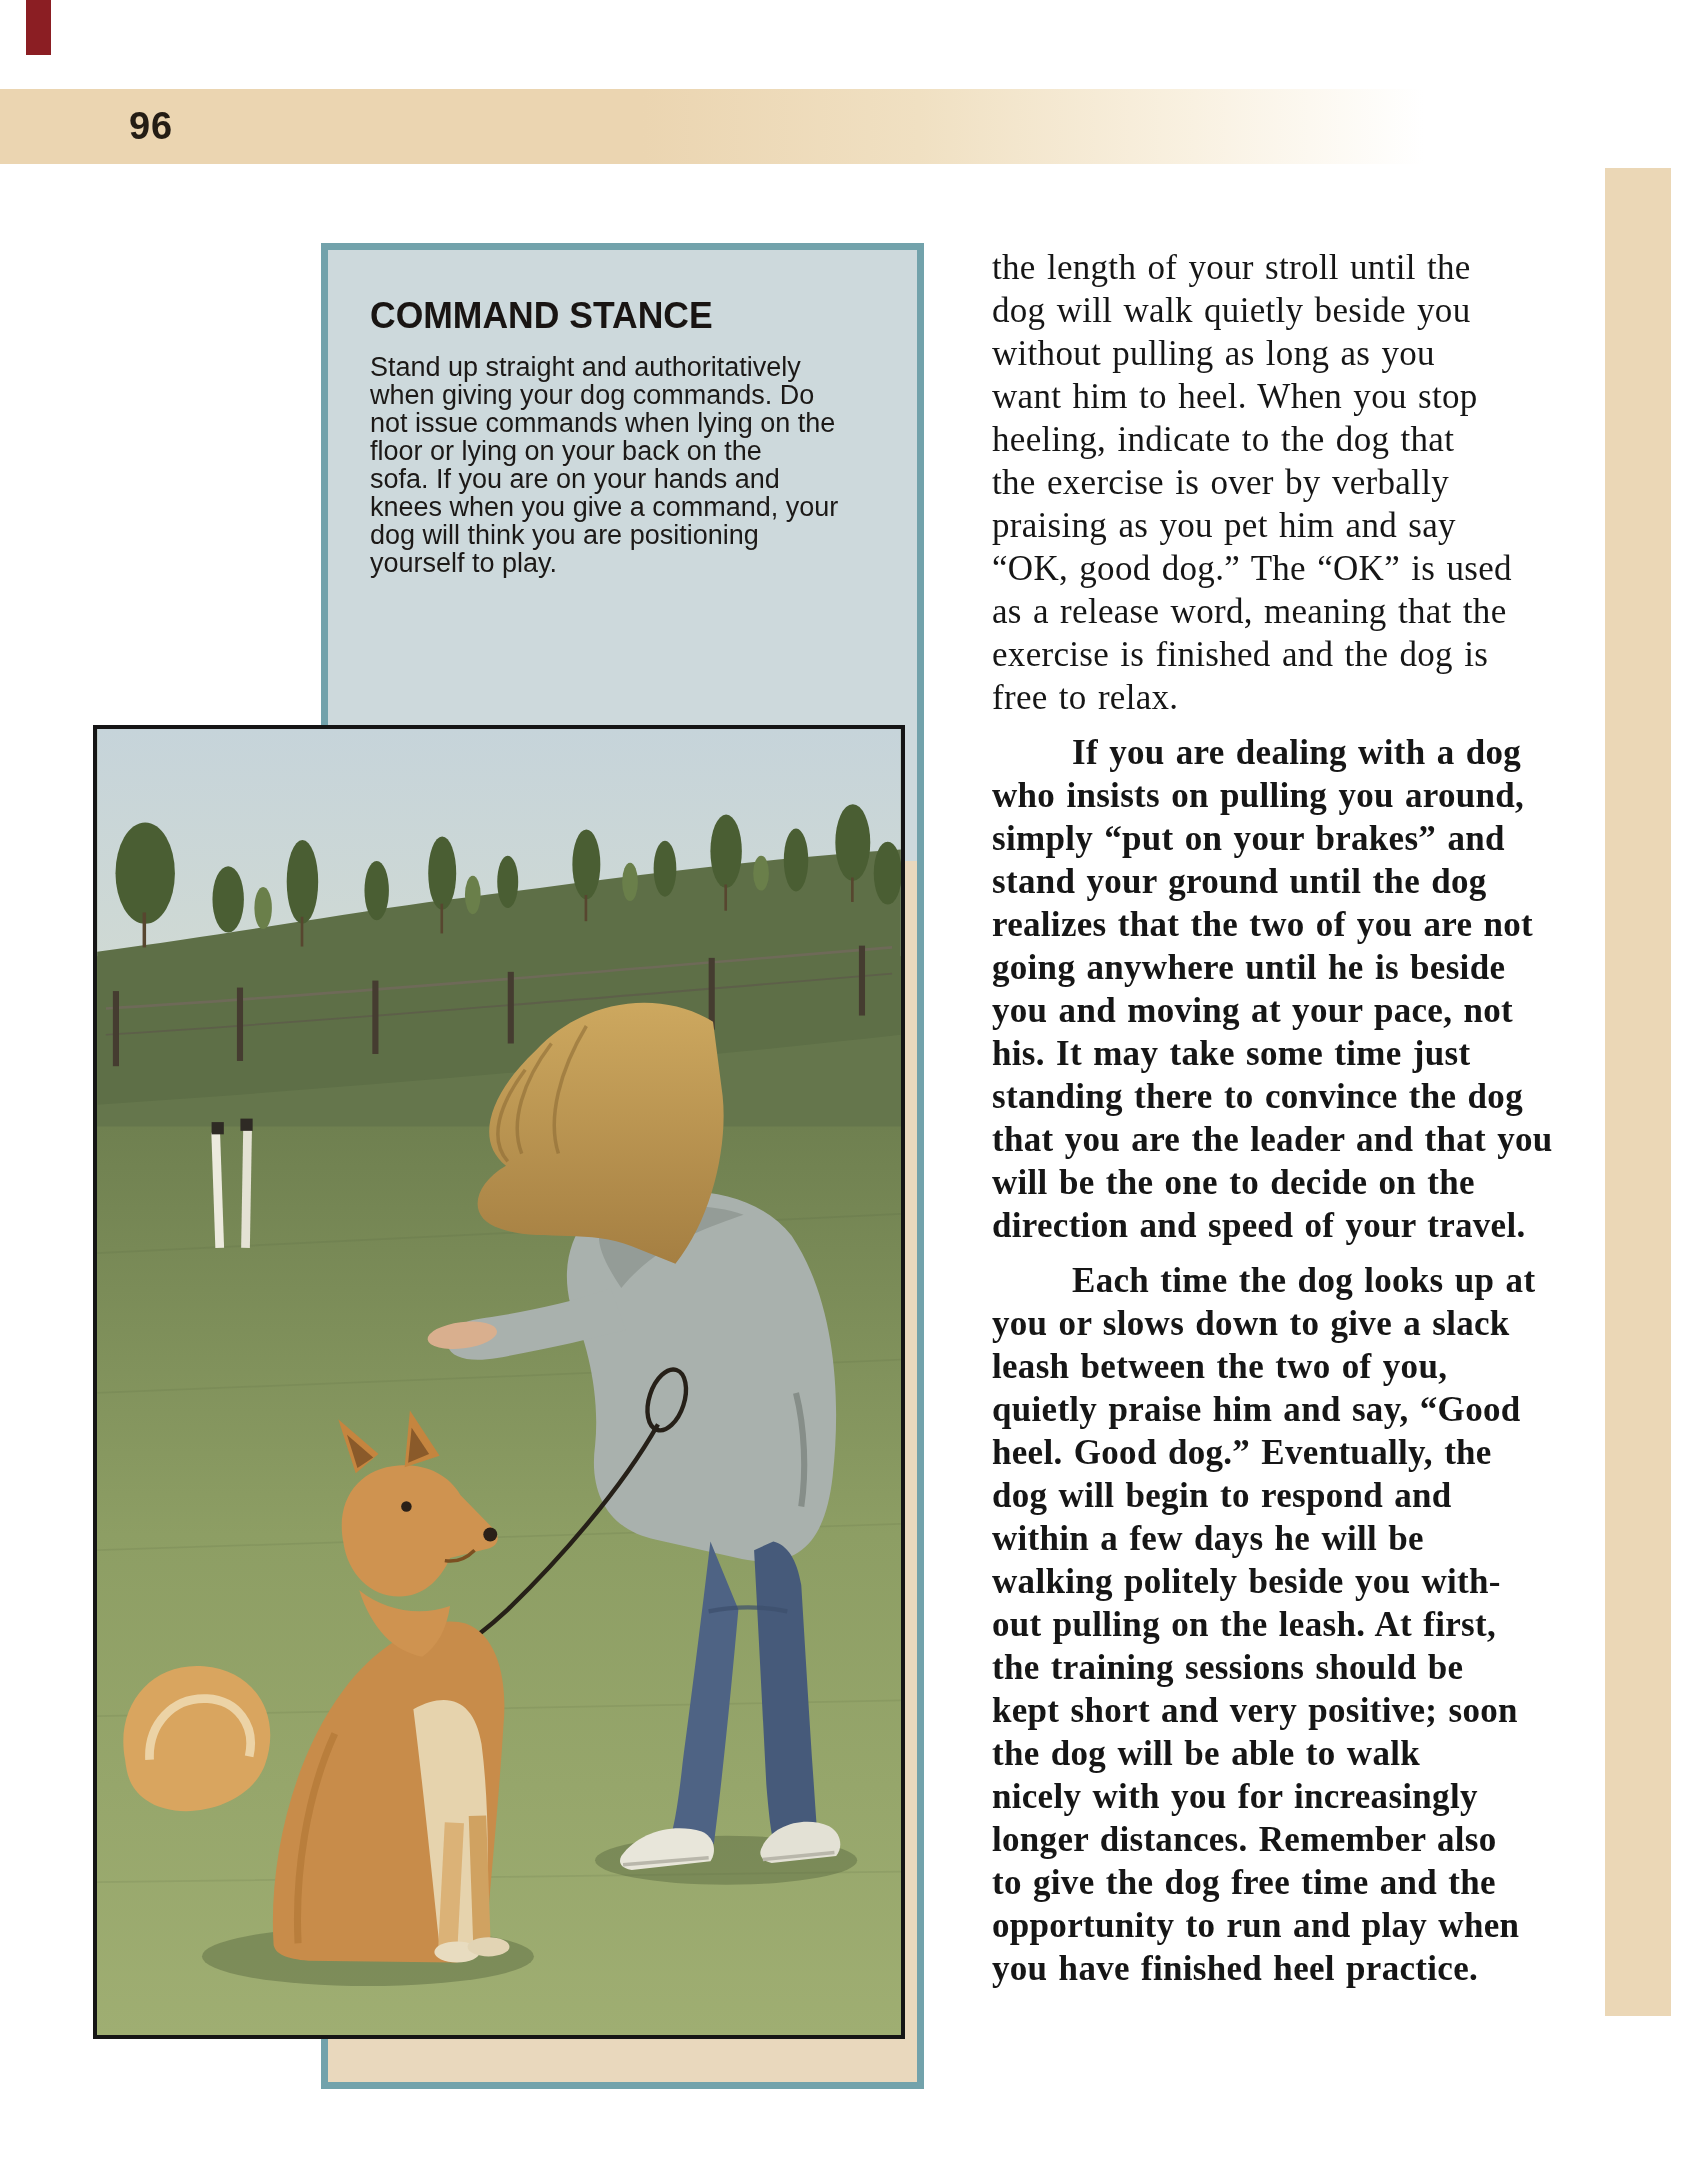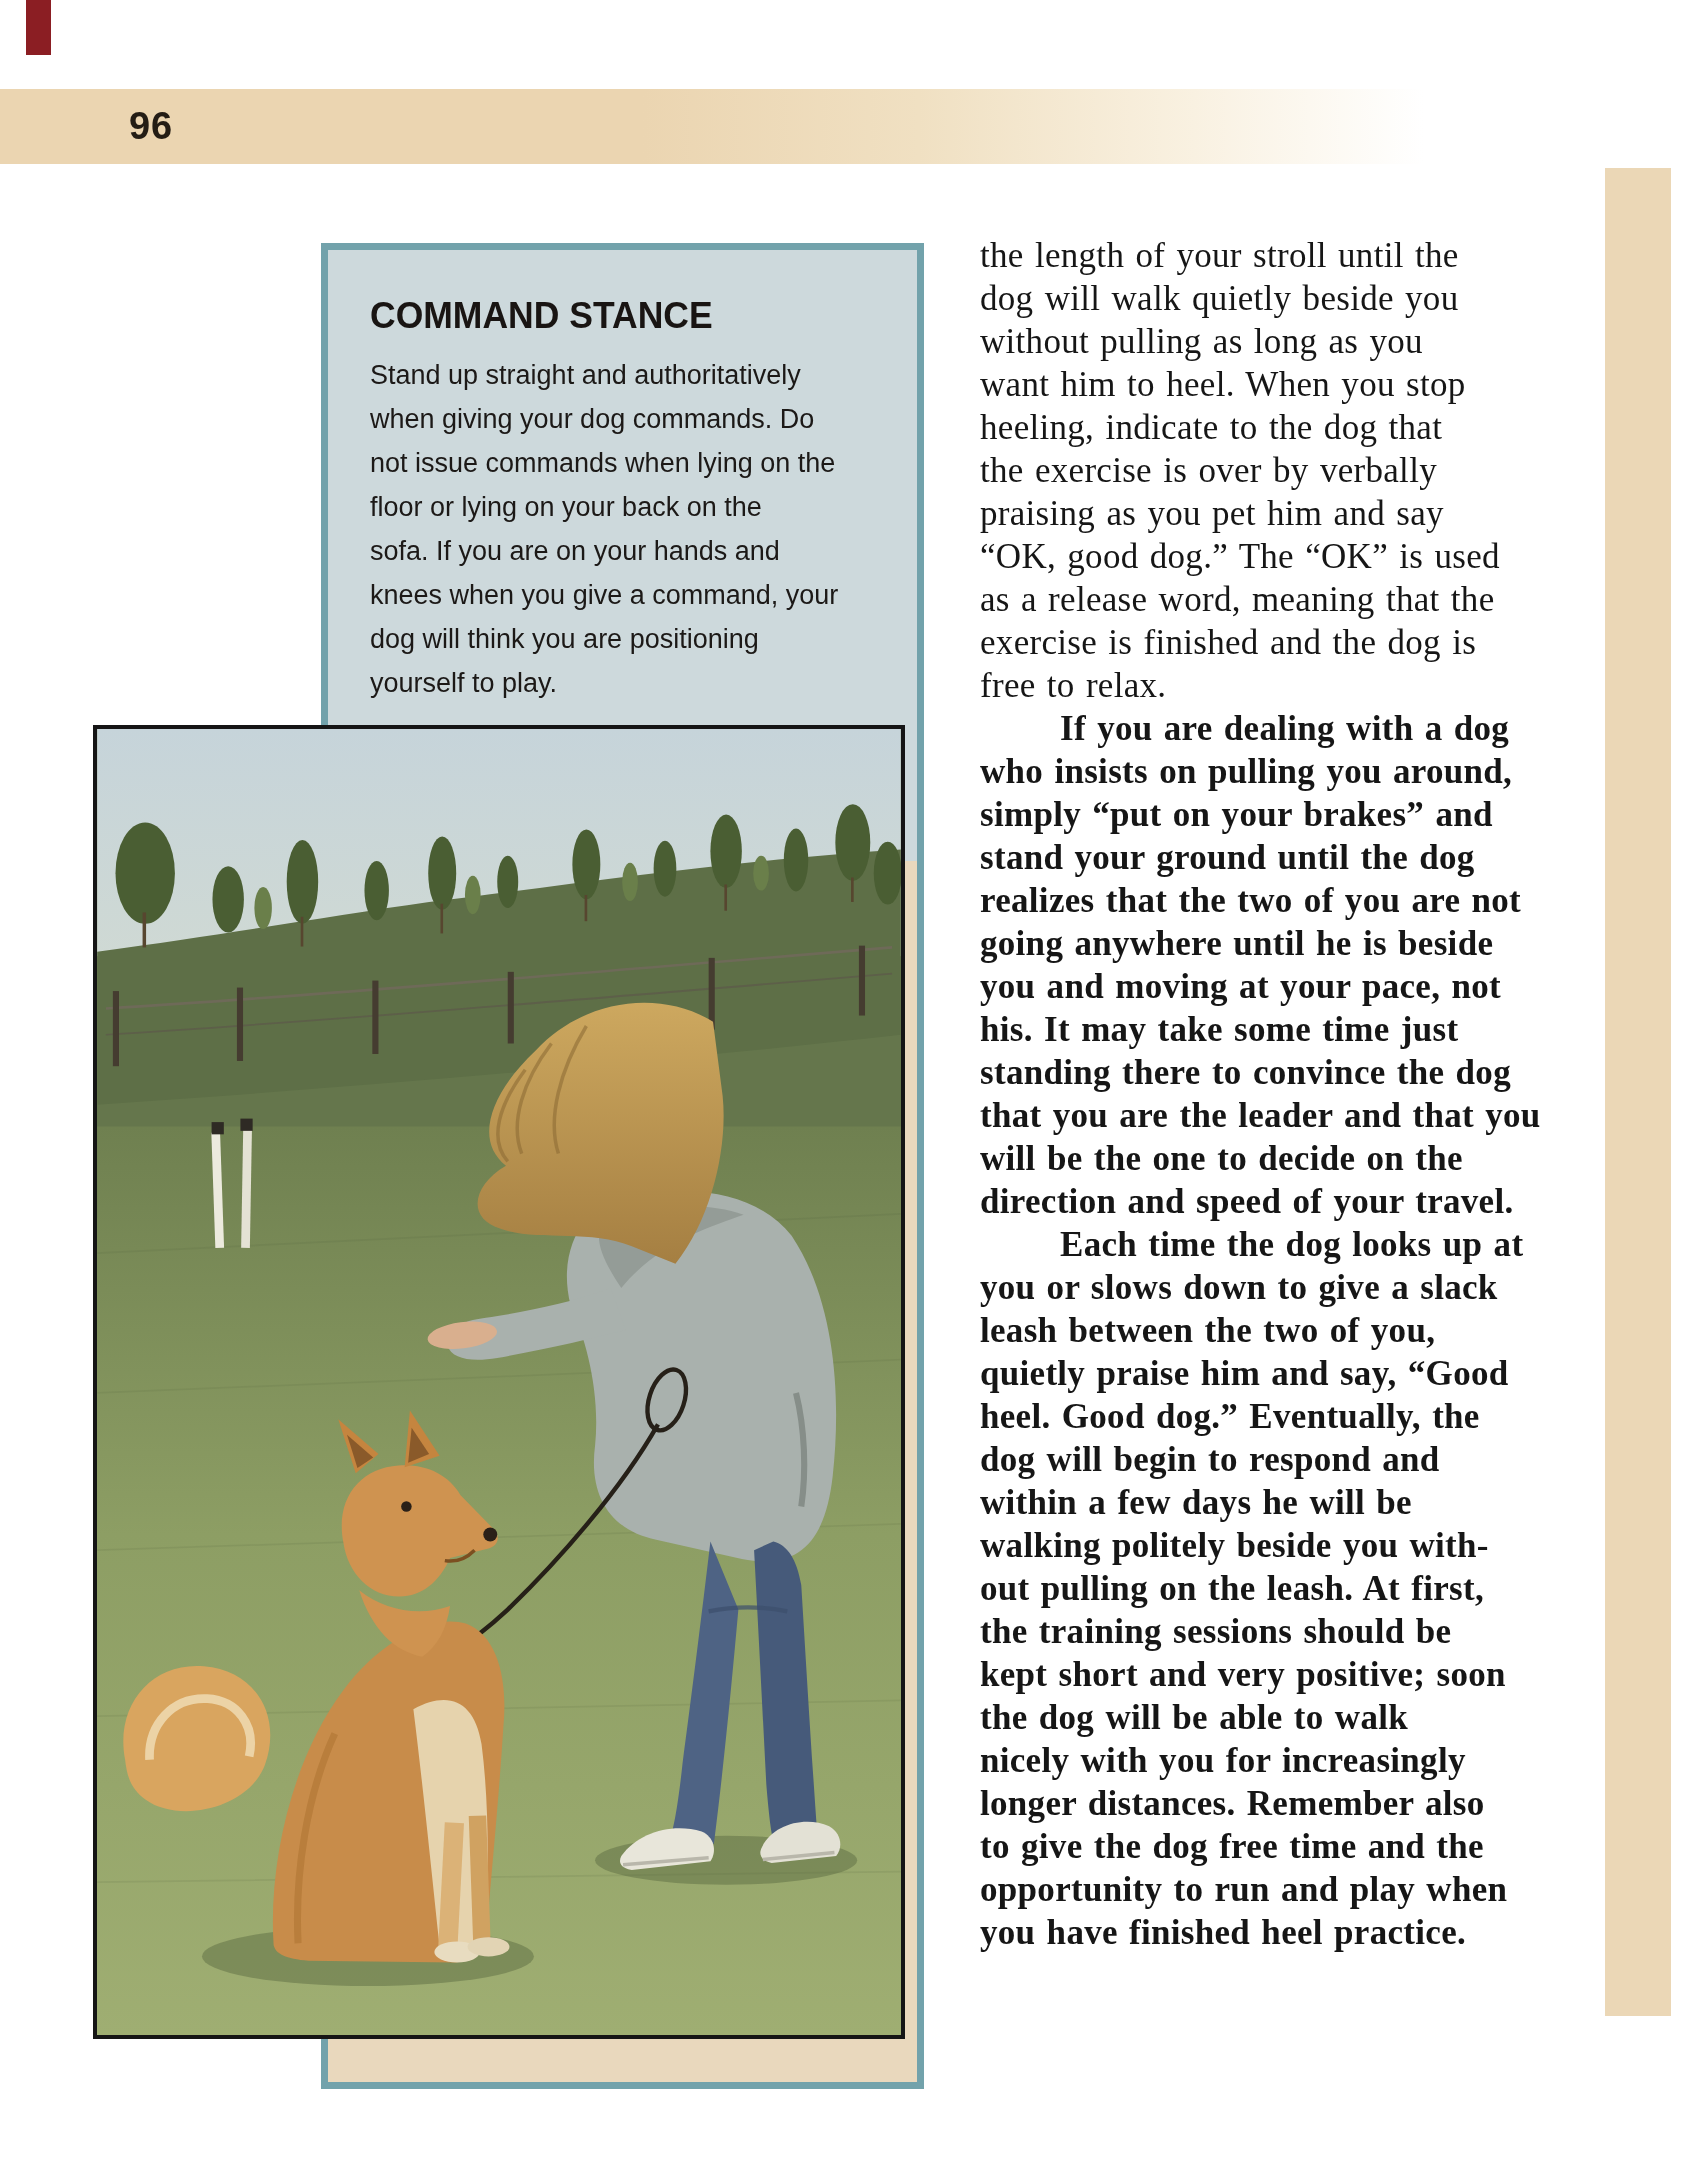--- a/index.html
+++ b/index.html
@@ -29,29 +29,29 @@
     position:absolute;left:321px;top:243px;width:589px;height:1832px;
     border:7px solid #72a2ab;background:#e9d8bd;z-index:1;
   }
   .teal-panel .blue-area{position:absolute;left:0;top:0;width:100%;height:611px;background:#cdd9dc;}
   .box-title{
     position:absolute;left:42px;top:45px;font-size:37px;font-weight:bold;
     color:#191513;letter-spacing:0px;transform:scaleX(.96);transform-origin:left;
   }
   .box-text{
     position:absolute;left:42px;top:103px;width:524px;
-    font-size:27px;line-height:44px;color:#1c1917;white-space:pre-line;
+    font-size:27px;line-height:28px;color:#1c1917;white-space:pre-line;
   }
   
   .article{
     position:absolute;left:980px;top:234px;width:603px;
     font-family:"Liberation Serif",serif;font-size:35px;line-height:43px;
     color:#161616;letter-spacing:0.3px;word-spacing:2.2px;
   }
-  .article p{margin:0;white-space:pre-line;}
+  .article p{margin:12px;white-space:pre-line;}
   .article p.indent{text-indent:80px;font-weight:bold;}
   
   .photo{
     position:absolute;left:93px;top:725px;width:804px;height:1306px;
     border:4.4px solid #151515;z-index:2;overflow:hidden;
     background:linear-gradient(to bottom,#74854f 367px,#8d9e64 55%,#9fae72 100%);
   }
   .photo svg{position:absolute;left:0;top:0;display:block;}
 </style>
 </head>

